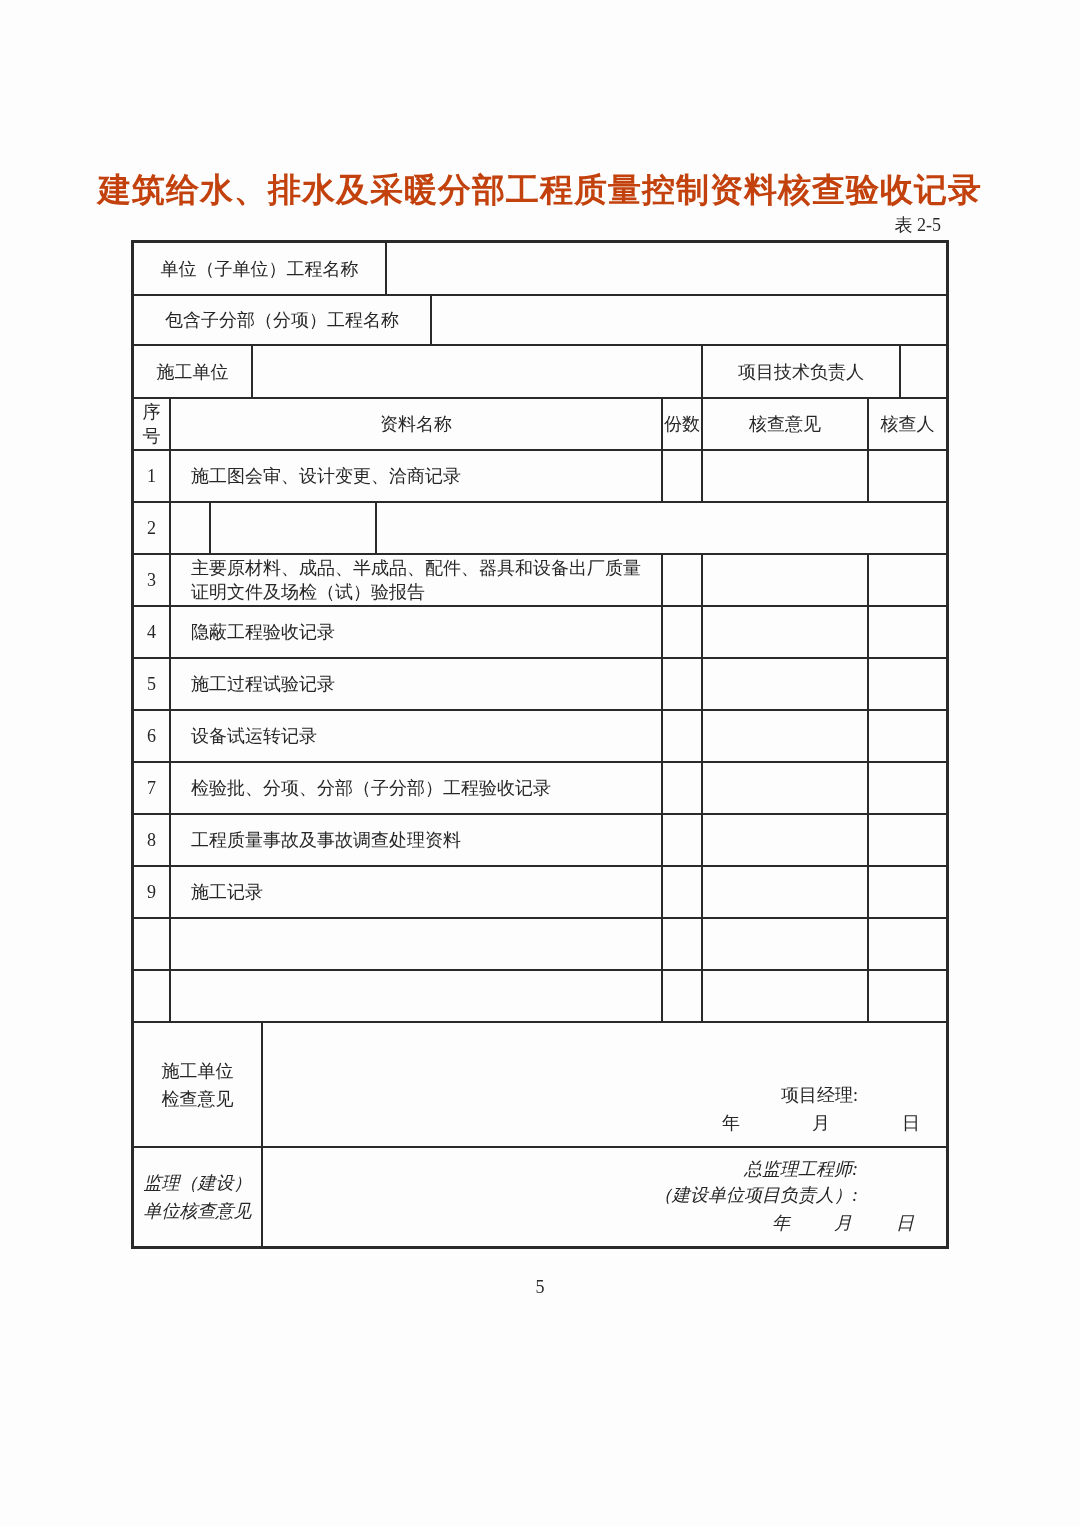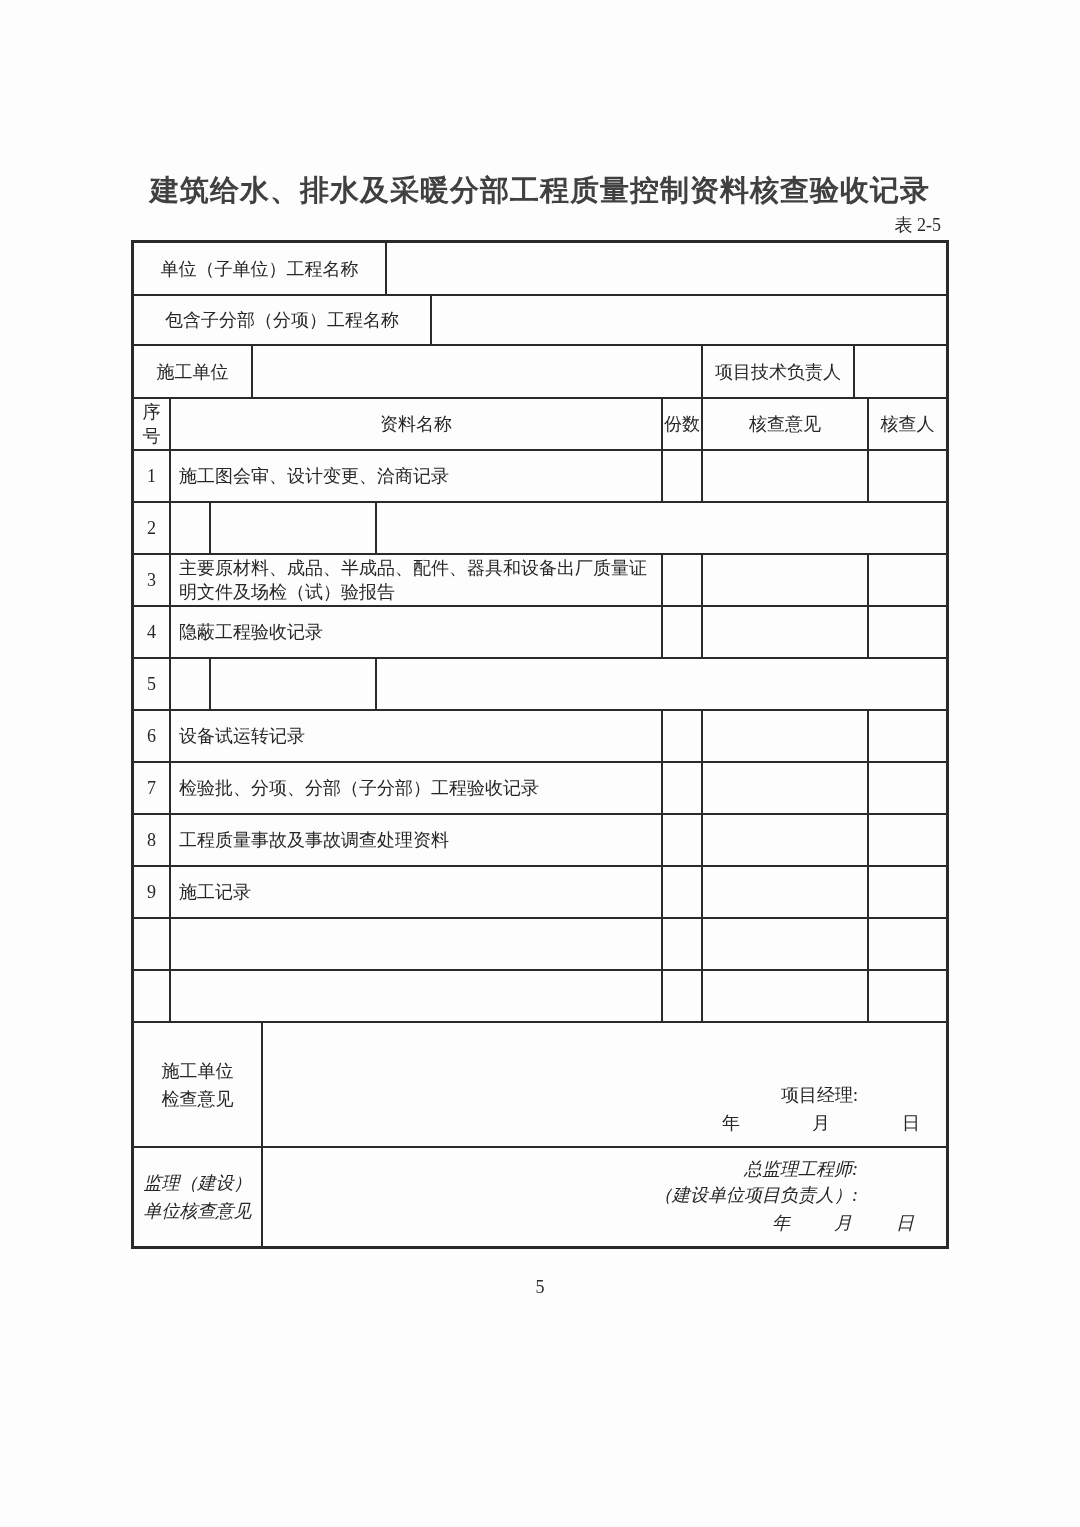--- a/index.html
+++ b/index.html
@@ -12,24 +12,24 @@
     font-family: "Liberation Serif", serif;
     color: #262626;
     overflow: hidden;
     position: relative;
   }
   .doc-title {
     padding-top: 172px;
     text-align: center;
     font-family: "Liberation Sans", sans-serif;
     font-weight: bold;
-    font-size: 29px;
+    font-size: 33px;
     line-height: 36px;
     letter-spacing: 1px;
-    color: #404040;
+    color: #c2410c;
   }
   .table-wrap { width: 818px; margin: 0 auto; }
   .table-label {
     text-align: right;
     font-size: 18px;
     line-height: 22px;
     margin: 6px 8px 4px 0;
     color: #2a2a2a;
   }
   .form-table {
@@ -42,37 +42,37 @@
   .cell {
     border-right: 2px solid #2a2a2a;
     display: flex;
     align-items: center;
     font-size: 18px;
     line-height: 24px;
     color: #272727;
   }
   .cell:last-child { border-right: none; }
   .center { justify-content: center; text-align: center; }
-  .name-cell { padding: 3px 8px 3px 8px; text-align: left; }
+  .name-cell { padding: 3px 8px 3px 20px; text-align: left; }
 
   
   .h-info1 { height: 53px; }
   .h-info2 { height: 50px; }
   .h-info3 { height: 53px; }
   .h-head  { height: 52px; }
   .h-data  { height: 52px; }
   .h-sec1  { height: 125px; }
   .h-sec2  { height: 98px; font-style: italic; }
 
   
   .w-l1 { width: 253px; }
   .w-l2 { width: 298px; }
   .w-l3 { width: 119px; }
   .w-v3 { width: 450px; }
-  .w-t3 { width: 152px; }
+  .w-t3 { width: 198px; }
   .grow { flex: 1; }
 
   
   .c-no      { width: 37px; }
   .c-name    { width: 492px; }
   .c-copies  { width: 40px; text-align: right; }
   .c-opinion { width: 166px; }
   .c-checker { flex: 1; }
 
   
@@ -167,20 +167,21 @@
       </div>
       <div class="row h-data">
         <div class="cell c-no center">4</div>
         <div class="cell c-name name-cell">隐蔽工程验收记录</div>
         <div class="cell c-copies"></div>
         <div class="cell c-opinion"></div>
         <div class="cell c-checker"></div>
       </div>
       <div class="row h-data">
         <div class="cell c-no center">5</div>
+        <div class="cell c-name name-cell">施工过程试验记录</div>
         <div class="cell c-copies"></div>
         <div class="cell c-opinion"></div>
         <div class="cell c-checker"></div>
       </div>
       <div class="row h-data">
         <div class="cell c-no center">6</div>
         <div class="cell c-name name-cell">设备试运转记录</div>
         <div class="cell c-copies"></div>
         <div class="cell c-opinion"></div>
         <div class="cell c-checker"></div>

